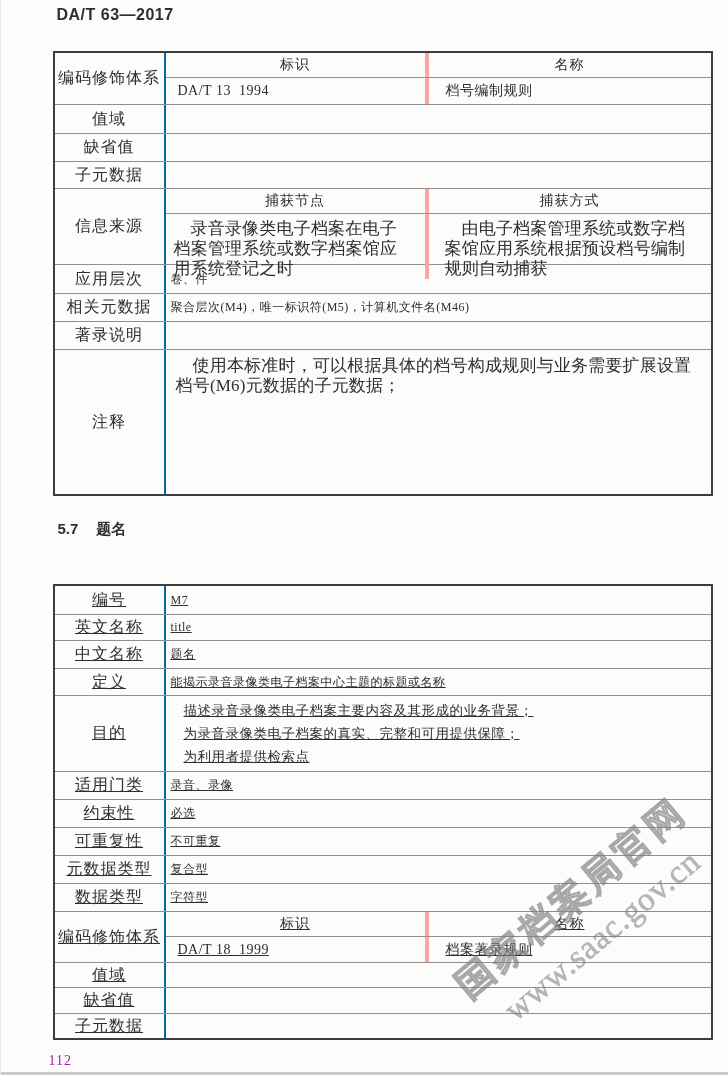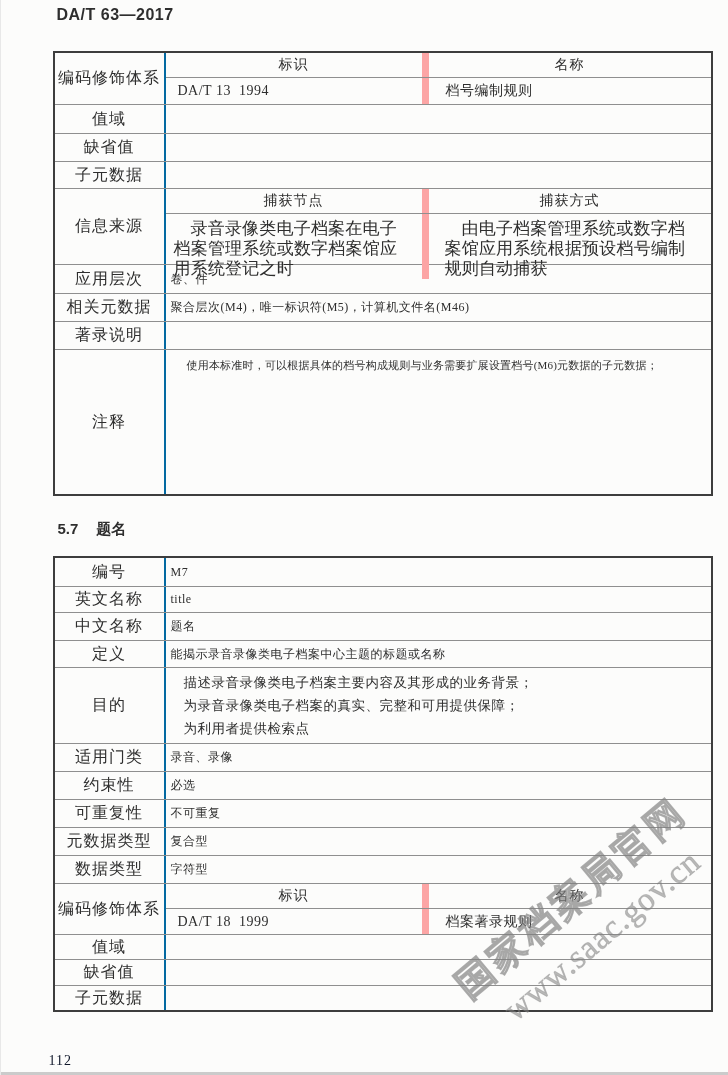--- a/index.html
+++ b/index.html
@@ -15,50 +15,50 @@
   .section-heading{
     position:absolute;left:57px;top:520px;font-size:15px;font-weight:700;
     font-family:"Liberation Sans","DejaVu Sans",sans-serif;
   }
   .section-heading .sp{display:inline-block;width:18px;}
   .tbl{
     position:absolute;left:52px;width:660px;border:2px solid #3d3d3d;
     box-sizing:border-box;background:transparent;
   }
   .tbl1{top:51px;}
-  .tbl2{top:556px;}
+  .tbl2{top:584px;text-decoration:underline;}
   .row{display:flex;box-sizing:border-box;}
   .row + .row{border-top:1px solid #8f8f8f;}
   .lc{
     flex:0 0 111px;width:111px;border-right:2px solid #0369a1;box-sizing:border-box;
     display:flex;align-items:center;justify-content:center;text-align:center;
     font-size:16px;letter-spacing:1px;
   }
   .vc{
     flex:1;display:flex;align-items:center;padding-left:5px;font-size:12px;
     box-sizing:border-box;white-space:pre-wrap;letter-spacing:0.5px;
   }
   .cc{flex:1;display:flex;flex-direction:column;box-sizing:border-box;}
   .sh{flex:0 0 25px;display:flex;border-bottom:1px solid #8f8f8f;box-sizing:border-box;}
   .sh div{display:flex;align-items:center;justify-content:center;font-size:14px;letter-spacing:1px;box-sizing:border-box;}
-  .sc1{flex:0 0 263px;width:263px;border-right:7px solid #fca5a5;box-sizing:border-box;}
+  .sc1{flex:0 0 263px;width:263px;border-right:4px solid #fca5a5;box-sizing:border-box;}
   .sc2{flex:1;box-sizing:border-box;}
   .sv{flex:1;display:flex;box-sizing:border-box;}
   .sv .val{display:flex;align-items:center;font-size:14px;white-space:pre-wrap;letter-spacing:0.5px;box-sizing:border-box;}
   .sv .v1{padding-left:12px;}
   .sv .v2{padding-left:17px;}
   .sv .par{display:block;font-size:17px;line-height:20px;padding:5px 14px 0 8px;text-indent:1em;letter-spacing:0.2px;}
   .sv .par.pr{padding:5px 22px 0 8px;margin-left:8px;}
-  .pc{flex:1;padding:6px 10px 0 10px;font-size:11px;line-height:19.5px;box-sizing:border-box;letter-spacing:0.2px;}
+  .pc{flex:1;padding:6px 10px 0 10px;font-size:17px;line-height:19.5px;box-sizing:border-box;letter-spacing:0.2px;}
   .pc p{margin:0;text-indent:1em;}
   .ml{
     flex:1;display:flex;flex-direction:column;justify-content:center;
     padding-left:18px;font-size:13.5px;line-height:23px;box-sizing:border-box;letter-spacing:0.5px;
   }
-  .page-number{position:absolute;left:48px;top:1053px;font-size:14px;color:#0f172a;letter-spacing:1px;}
+  .page-number{position:absolute;left:48px;top:1053px;font-size:14px;color:#a21caf;letter-spacing:1px;}
   .wm{
     position:absolute;left:385px;top:868px;width:400px;text-align:center;
     transform:rotate(-40deg);transform-origin:center;pointer-events:none;z-index:5;
   }
   .wm-cn{
     font-size:37px;letter-spacing:4px;font-weight:600;line-height:50px;
     color:rgba(120,120,120,0.16);-webkit-text-stroke:1.2px rgba(128,128,128,0.62);
   }
   .wm-en{
     font-size:33px;letter-spacing:1px;line-height:46px;

